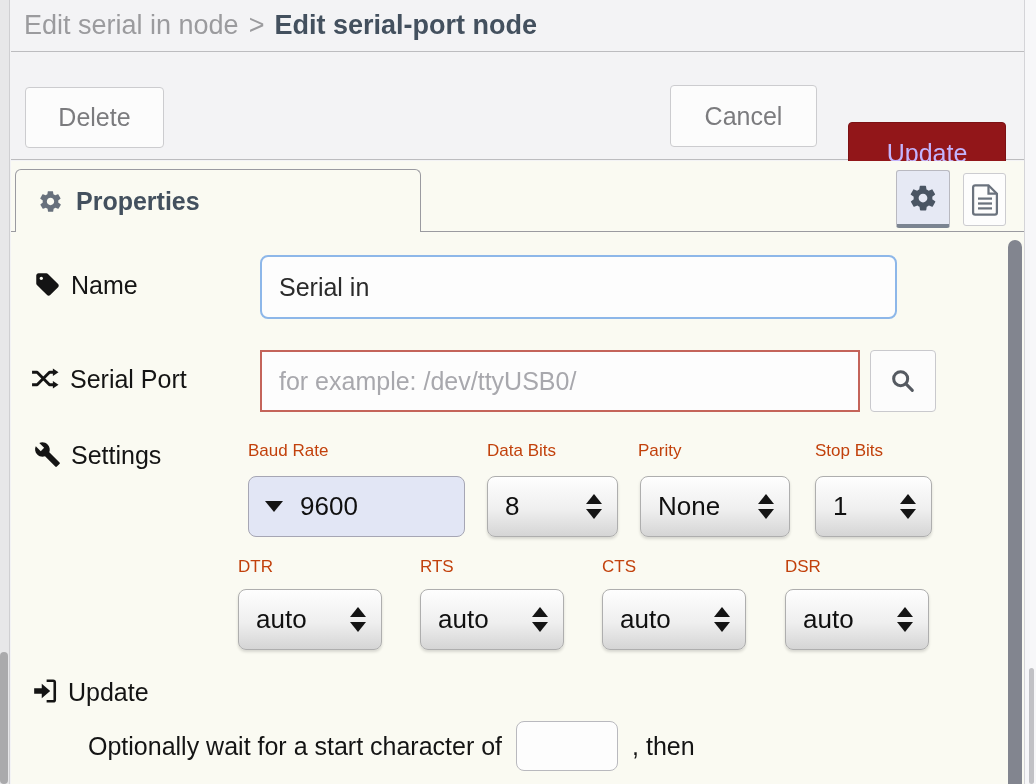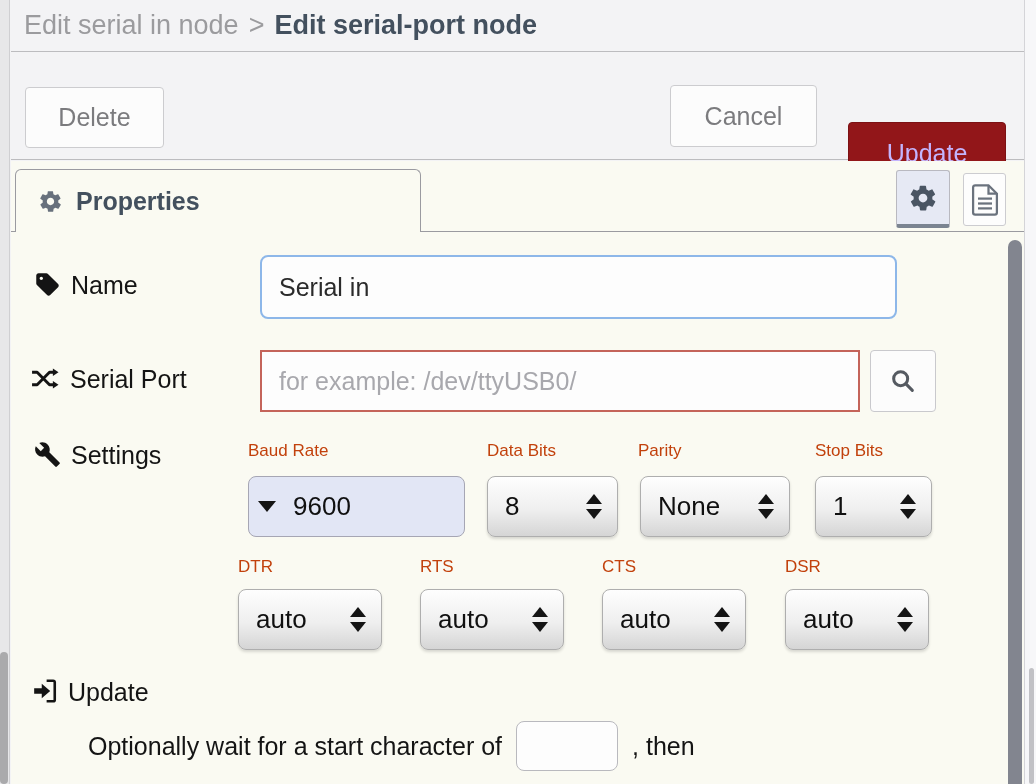--- a/index.html
+++ b/index.html
@@ -45,21 +45,21 @@
   .port-input { position:absolute; left:260px; top:350px; width:600px; height:62px; border:2px solid #c4645a; border-radius:0; background:#fdfdfd; font-size:25px; color:#2b2b2b; padding:0 17px; z-index:2; }
   .port-input::placeholder { color:#a8a8ad; opacity:1; }
   .search-btn { left:870px; top:350px; width:66px; height:62px; background:#fcfcfc; border:1px solid #c9c9cd; border-radius:4px; }
 
   .col-label { position:absolute; font-size:17px; color:#c2410c; z-index:2; }
   .cl-baud { left:248px; top:441px; } .cl-databits { left:487px; top:441px; }
   .cl-parity { left:638px; top:441px; } .cl-stopbits { left:815px; top:441px; }
   .cl-dtr { left:238px; top:557px; } .cl-rts { left:420px; top:557px; }
   .cl-cts { left:602px; top:557px; } .cl-dsr { left:785px; top:557px; }
 
-  .baud-select { position:absolute; left:248px; top:476px; width:217px; height:61px; background:#e2e6f5; border:1px solid #a6a6b4; border-radius:8px; display:flex; align-items:center; padding-left:9px; gap:17px; font-size:26px; color:#101010; z-index:2; cursor:pointer; }
+  .baud-select { position:absolute; left:248px; top:476px; width:217px; height:61px; background:#e2e6f5; border:1px solid #a6a6b4; border-radius:8px; display:flex; align-items:center; padding-left:16px; gap:17px; font-size:26px; color:#101010; z-index:2; cursor:pointer; }
   .caret-down { width:0; height:0; border-left:9px solid transparent; border-right:9px solid transparent; border-top:11px solid #141414; }
 
   .mac-select { position:absolute; height:61px; background:linear-gradient(180deg,#fefefe 0%,#efefef 55%,#d5d5d5 100%); border:1px solid #aeaeae; border-radius:8px; box-shadow:0 2px 3px rgba(0,0,0,0.14); display:flex; align-items:center; justify-content:space-between; padding:0 15px 0 17px; font-size:26px; color:#101010; z-index:2; cursor:pointer; }
   .ms-databits { left:487px; top:476px; width:131px; }
   .ms-parity { left:640px; top:476px; width:150px; }
   .ms-stopbits { left:815px; top:476px; width:117px; }
   .ms-dtr { left:238px; top:589px; width:144px; }
   .ms-rts { left:420px; top:589px; width:144px; }
   .ms-cts { left:602px; top:589px; width:144px; }
   .ms-dsr { left:785px; top:589px; width:144px; }

